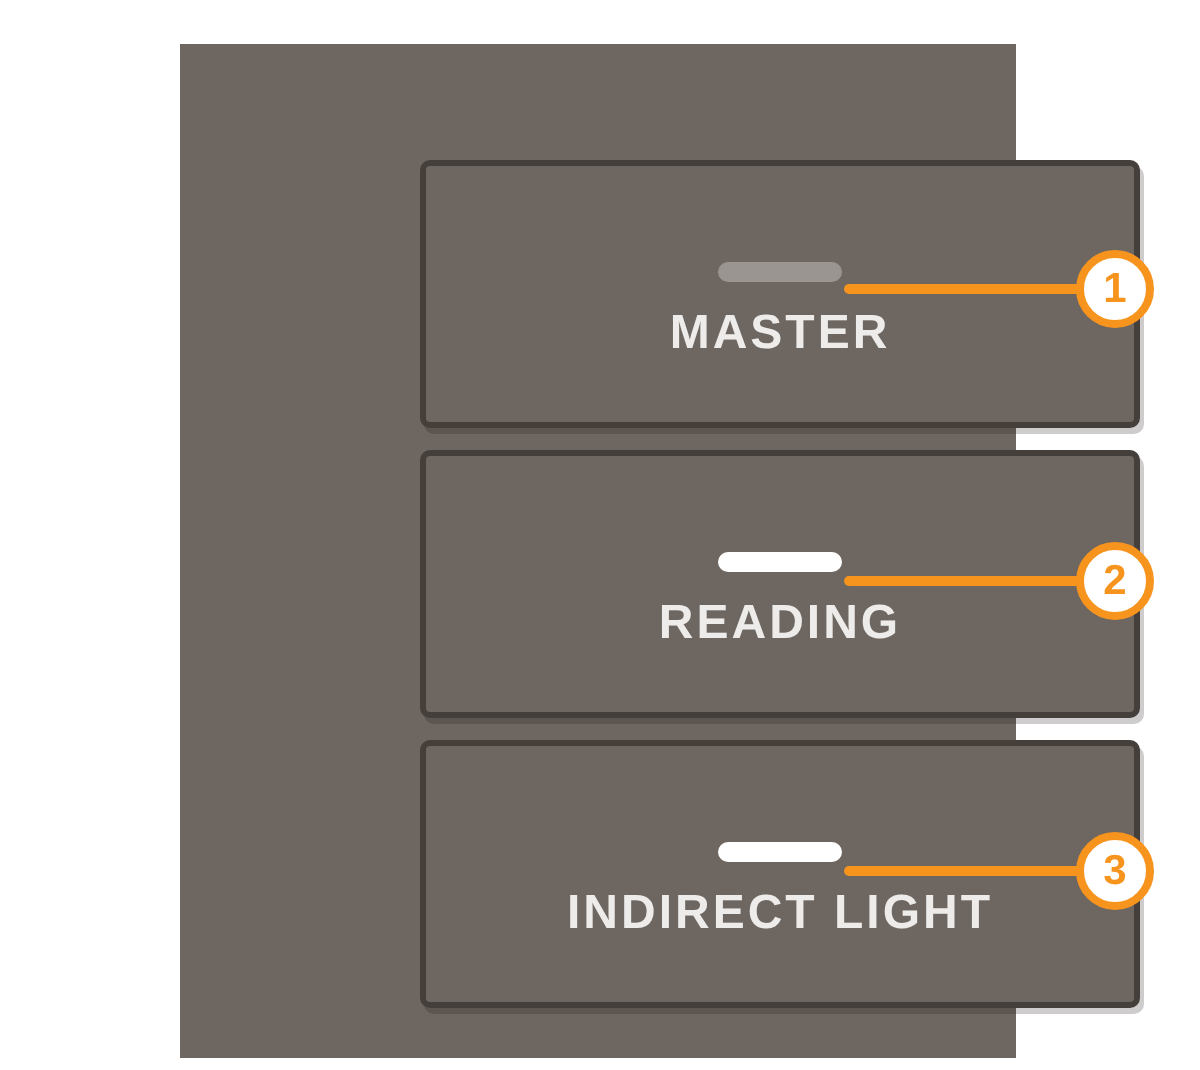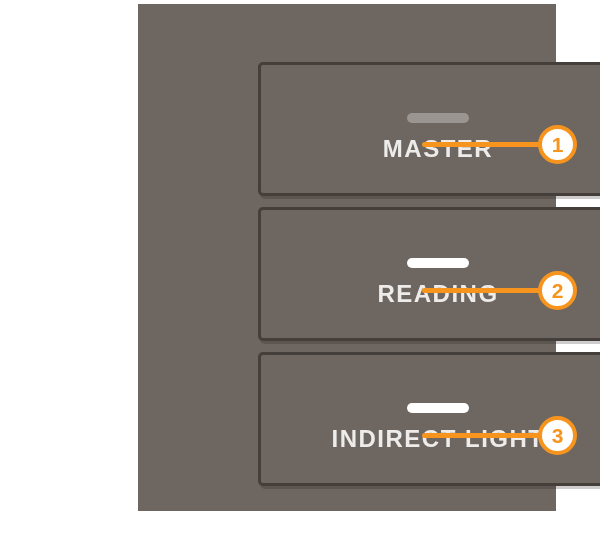--- a/index.html
+++ b/index.html
@@ -19,24 +19,23 @@
     background:var(--page-bg);
     font-family:"Liberation Sans", sans-serif;
     overflow:hidden;
   }
   .stage{
     position:relative;
     width:600px;height:535px;
   }
   .panel{
     position:absolute;
-    left:90px;top:4px;
+    left:90px;top:22px;
     width:418px;height:507px;
     background:var(--panel-bg);
-    margin-left:48px;
   }
   .scene-btn{
     position:absolute;
     left:120px;
     width:360px;height:134px;
     background:var(--button-bg);
     border:3px solid var(--button-border);
     border-radius:5px;
     box-shadow:2px 3px 0 rgba(30,25,22,0.22);
     display:flex;

